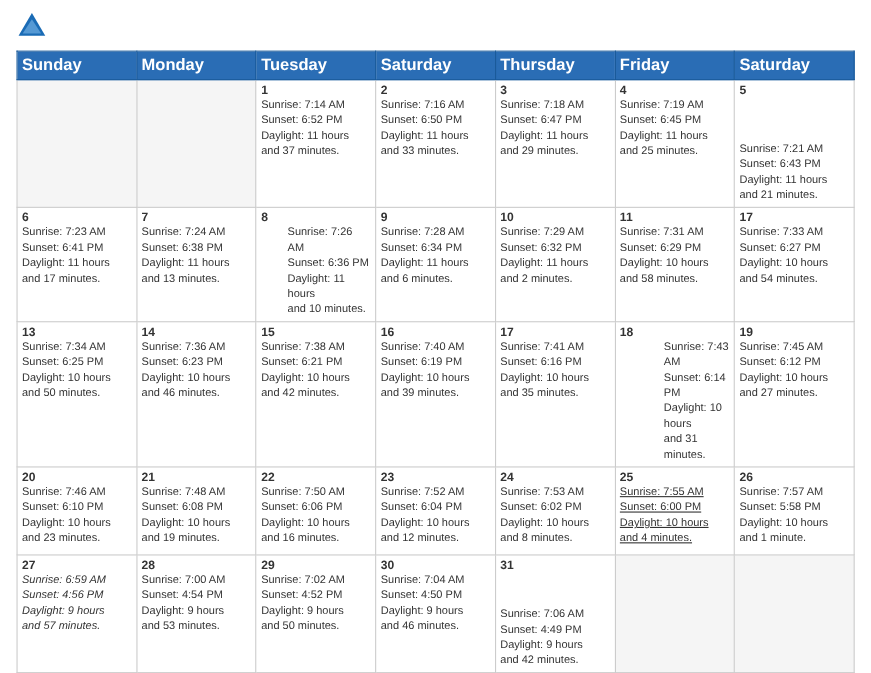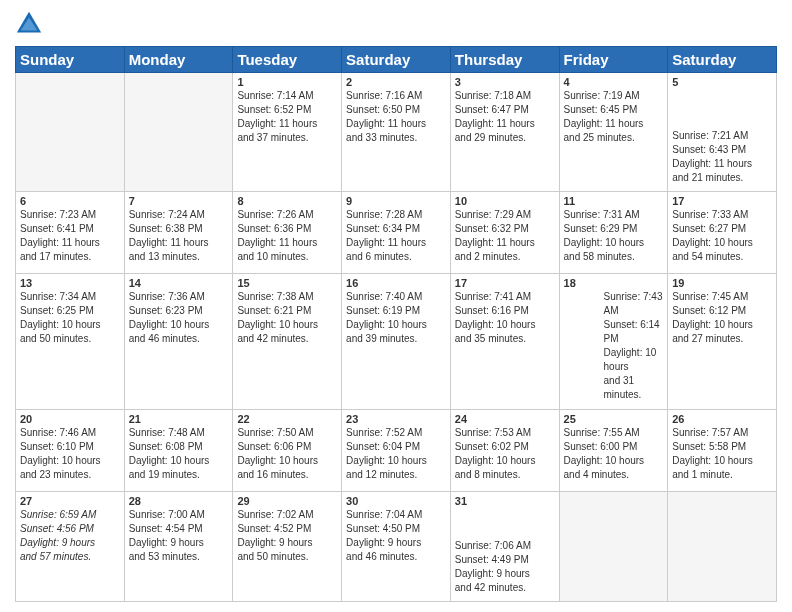--- a/index.html
+++ b/index.html
@@ -182,21 +182,21 @@
           </td>
           <td>
             <span class="day-num">7</span>
             <div class="day-info" style="white-space: pre-line;">Sunrise: 7:24 AM
 Sunset: 6:38 PM
 Daylight: 11 hours
 and 13 minutes.</div>
           </td>
           <td>
             <span class="day-num">8</span>
-            <div class="day-info" style="white-space: pre-line;">Sunrise: 7:26 AM
+            <div class="day-info" style="white-space: pre-line; margin-left: 24px;">Sunrise: 7:26 AM
 Sunset: 6:36 PM
 Daylight: 11 hours
 and 10 minutes.</div>
           </td>
           <td>
             <span class="day-num">9</span>
             <div class="day-info" style="white-space: pre-line;">Sunrise: 7:28 AM
 Sunset: 6:34 PM
 Daylight: 11 hours
 and 6 minutes.</div>
@@ -305,21 +305,21 @@
           </td>
           <td>
             <span class="day-num">24</span>
             <div class="day-info" style="white-space: pre-line;">Sunrise: 7:53 AM
 Sunset: 6:02 PM
 Daylight: 10 hours
 and 8 minutes.</div>
           </td>
           <td>
             <span class="day-num">25</span>
-            <div class="day-info" style="white-space: pre-line;">Sunrise: 7:55 AM
+            <div class="day-info" style="white-space: pre-line; text-decoration: underline;">Sunrise: 7:55 AM
 Sunset: 6:00 PM
 Daylight: 10 hours
 and 4 minutes.</div>
           </td>
           <td>
             <span class="day-num">26</span>
             <div class="day-info" style="white-space: pre-line;">Sunrise: 7:57 AM
 Sunset: 5:58 PM
 Daylight: 10 hours
 and 1 minute.</div>

